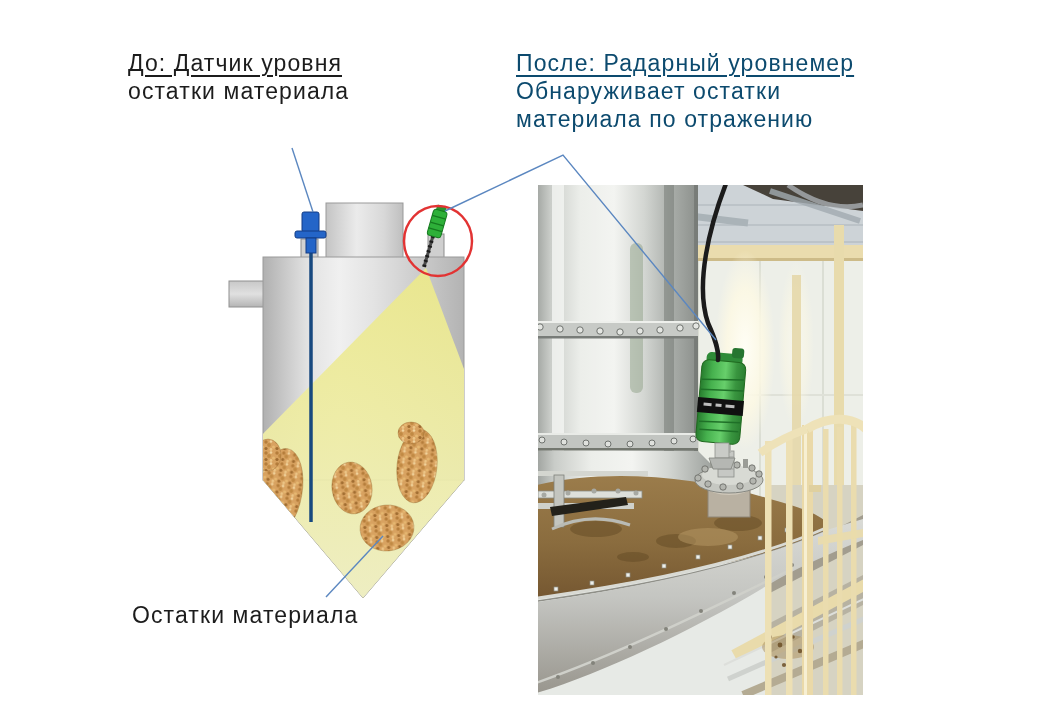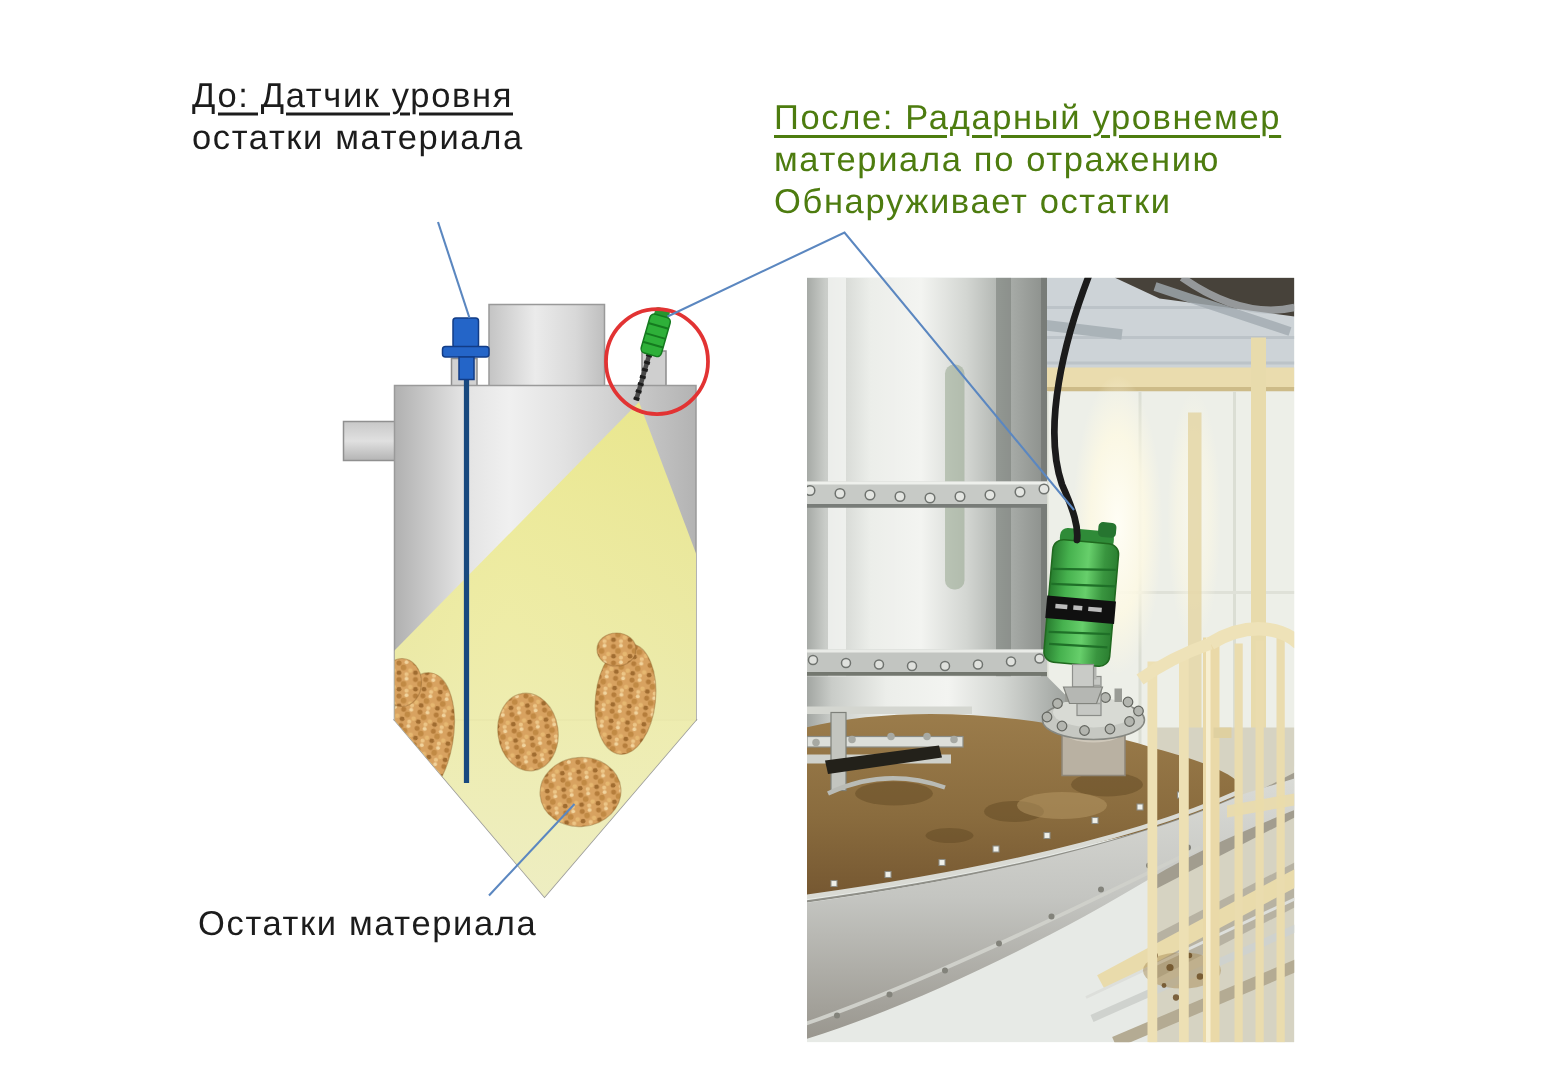--- a/index.html
+++ b/index.html
@@ -2,40 +2,40 @@
 <html><head>
 <meta charset="utf-8">
 <style>
   html,body{margin:0;padding:0;background:#ffffff;}
   #page{position:relative;width:1040px;height:720px;background:#ffffff;overflow:hidden;
         font-family:"Liberation Sans","DejaVu Sans",sans-serif;}
   .caption{position:absolute;font-size:23px;line-height:28px;letter-spacing:1.1px;
            font-weight:400;white-space:nowrap;z-index:30;}
   .caption .t-under{text-decoration:underline;text-underline-offset:4px;text-decoration-thickness:1.5px;}
   #before-caption{left:128px;top:49px;color:#1c1c1c;}
-  #after-caption{left:516px;top:64px;color:#4d7c0f;}
+  #after-caption{left:516px;top:49px;color:#0c4a6e;}
   #bottom-caption{position:absolute;left:132px;top:602px;font-size:23px;letter-spacing:1.1px;
                   color:#1c1c1c;z-index:30;white-space:nowrap;}
   #photo{position:absolute;left:538px;top:185px;width:325px;height:510px;overflow:hidden;z-index:5;}
   #overlay-svg{position:absolute;left:0;top:0;z-index:20;pointer-events:none;}
 </style>
 </head>
 <body>
 
 <div id="page">
 
   <div class="caption" id="before-caption">
     <div class="t-under">До: Датчик уровня</div>
     <div>остатки материала</div>
   </div>
 
   <div class="caption" id="after-caption">
     <div class="t-under">После: Радарный уровнемер</div>
+    <div>Обнаруживает остатки</div>
     <div>материала по отражению</div>
-    <div>Обнаруживает остатки</div>
   </div>
 
   <div id="bottom-caption">Остатки материала</div>
 
   <div id="photo">
     <svg width="325" height="510" viewBox="0 0 325 510" xmlns="http://www.w3.org/2000/svg">
       <defs>
         <linearGradient id="pg_steel" x1="0" y1="0" x2="1" y2="0">
           <stop offset="0" stop-color="#8f938f"></stop>
             <stop offset="0.12" stop-color="#c9ccc8"></stop>

